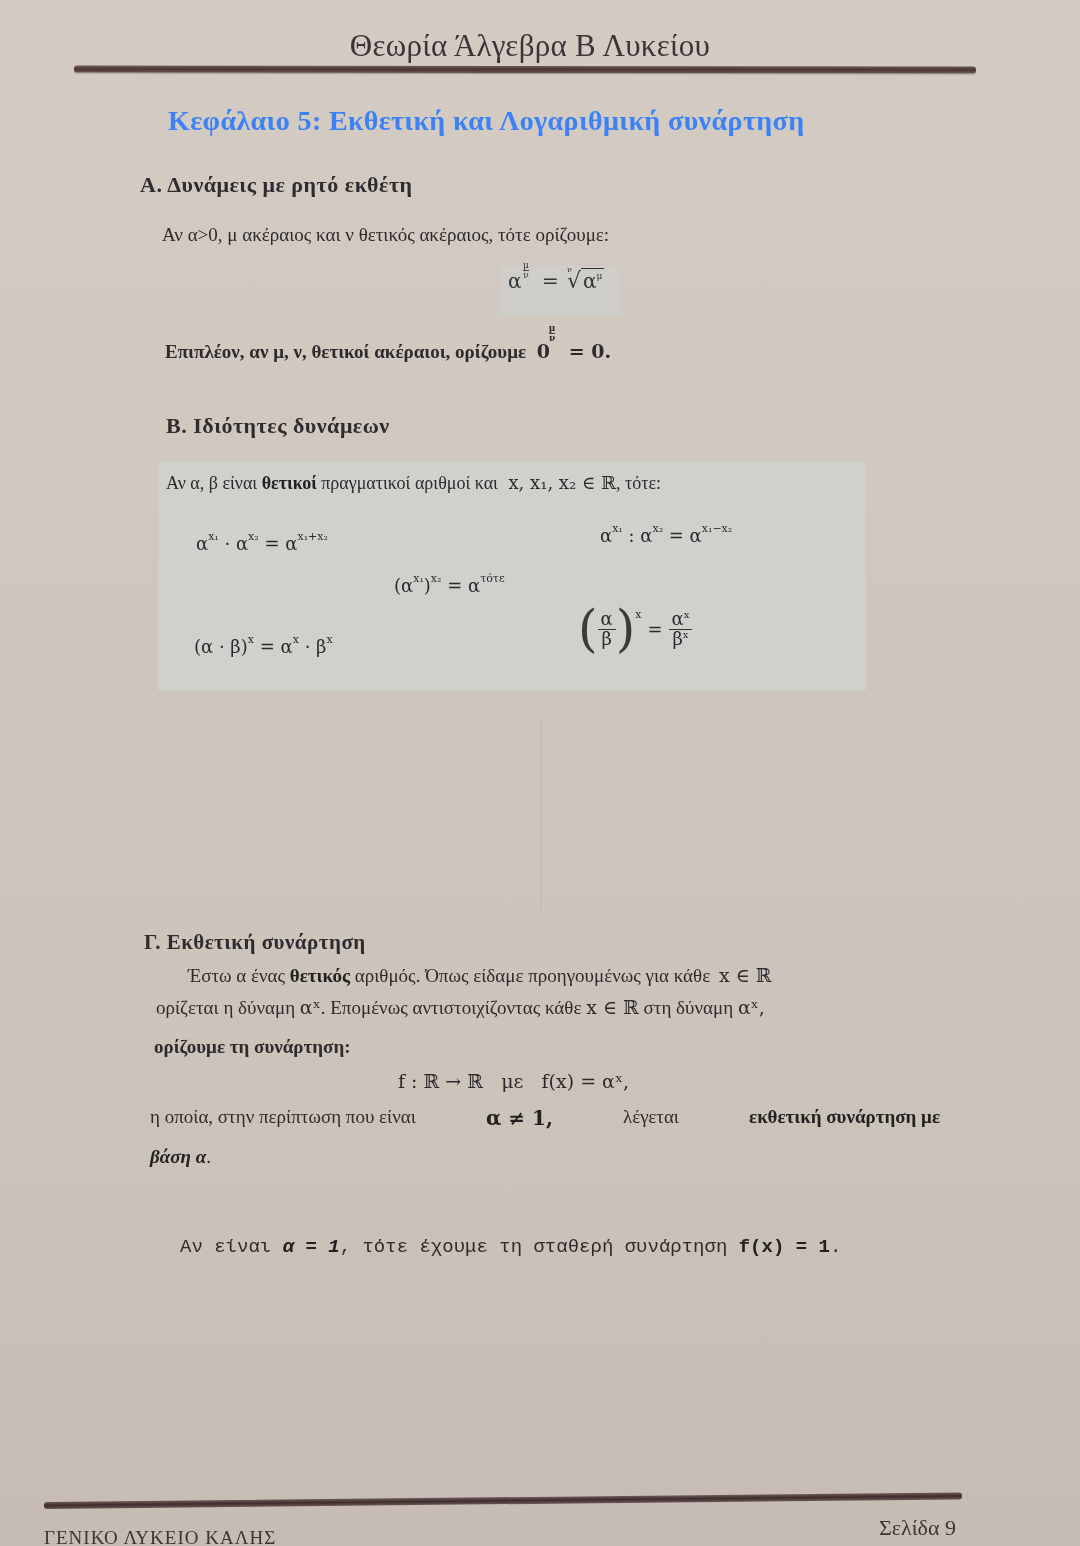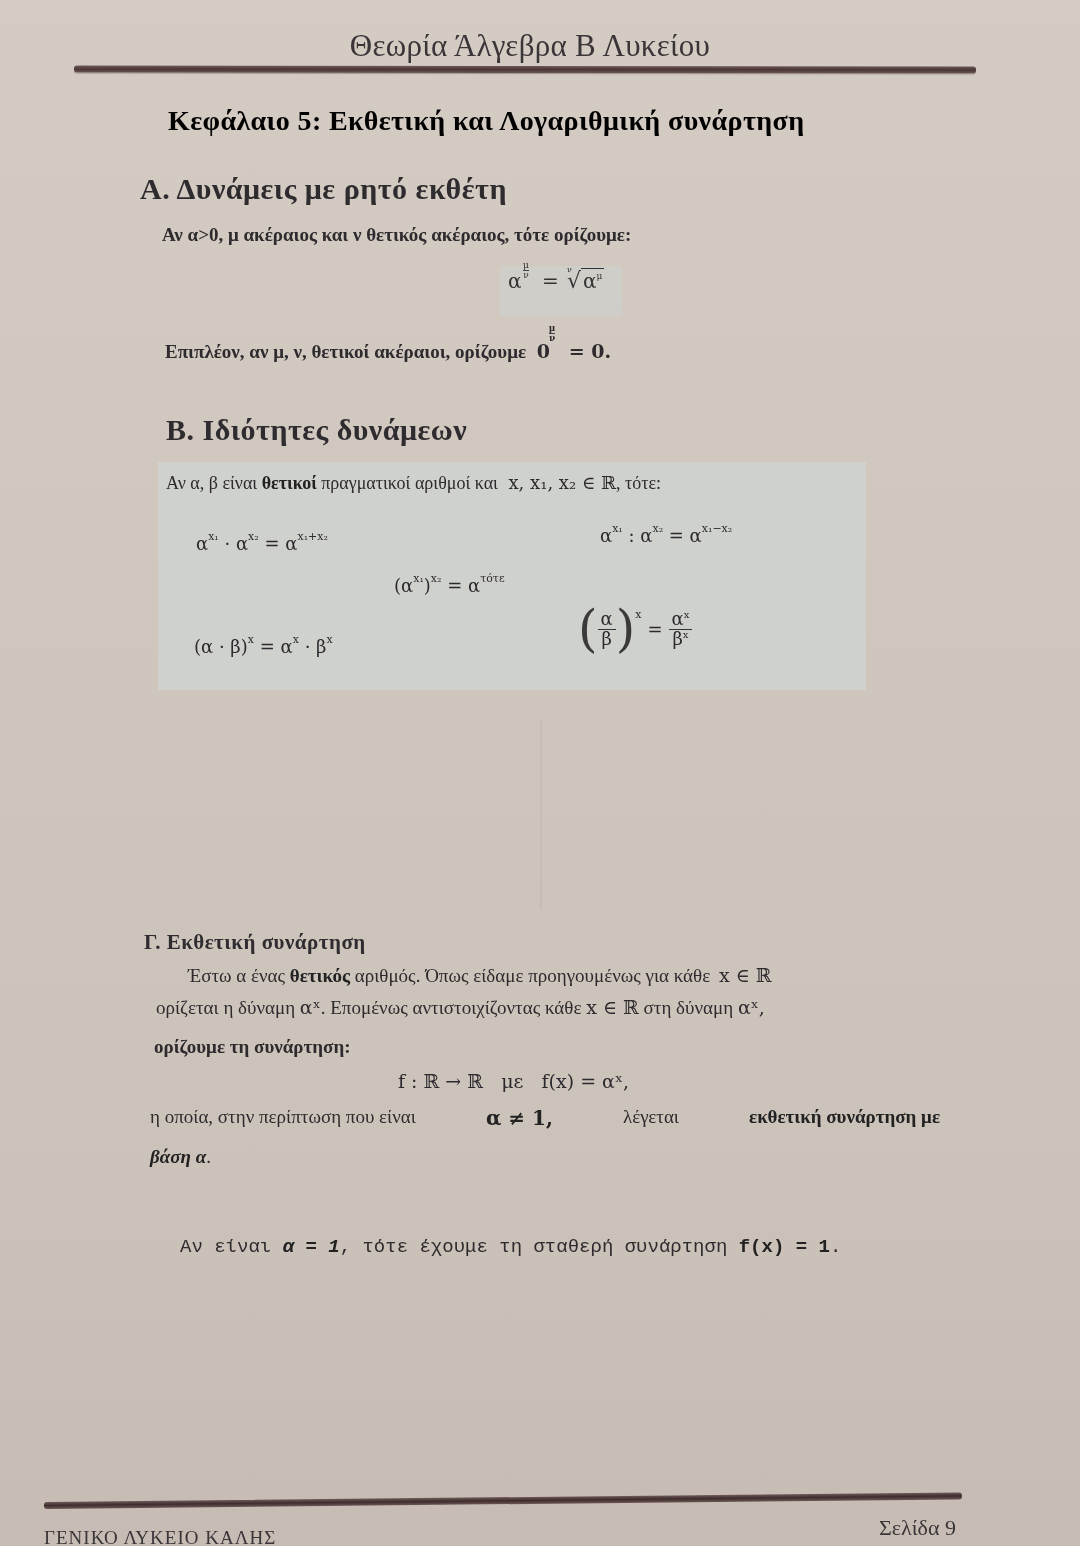--- a/index.html
+++ b/index.html
@@ -15,24 +15,24 @@
       font-size: 31px; color: #3a3538; letter-spacing: 0.3px;
     }
     .rule-top {
       left: 74px; top: 66px; width: 902px; height: 7px;
       background: linear-gradient(180deg, #6e5a5a 0%, #4a3434 50%, #6b5656 100%);
       border-radius: 3px; transform: rotate(0.05deg);
       box-shadow: 0 1px 1px rgba(0,0,0,0.25);
     }
     .chapter-title {
       left: 168px; top: 105px; font-size: 28px; font-weight: bold;
-      color: #000000; letter-spacing: 0.4px;
+      color: #3b82f6; letter-spacing: 0.4px;
     }
     .section-head {
-      font-size: 30px; font-weight: bold; color: #2f2c30; letter-spacing: 0.5px;
+      font-size: 22px; font-weight: bold; color: #2f2c30; letter-spacing: 0.5px;
     }
     .para { font-size: 19px; color: #2e2b2e; }
     .para b { color: #222; }
     .formula-shade {
       left: 500px; top: 266px; width: 122px; height: 50px;
       background: rgba(205, 210, 208, 0.55);
     }
     .math { font-family: "DejaVu Serif", "Liberation Serif", serif; font-style: normal; }
     .props-box {
       left: 158px; top: 462px; width: 708px; height: 228px;
@@ -61,21 +61,21 @@
   </style>
 </head>
 <body>
 
 <div class="abs header-title">Θεωρία Άλγεβρα Β Λυκείου</div>
 <div class="abs rule-top"></div>
 
 <div class="abs chapter-title">Κεφάλαιο 5: Εκθετική και Λογαριθμική συνάρτηση</div>
 
 <div class="abs section-head" style="left:140px; top:172px;">Α. Δυνάμεις με ρητό εκθέτη</div>
-<div class="abs para" style="left:162px; top:224px; font-weight:bold;">Αν α&gt;0, μ ακέραιος και ν θετικός ακέραιος, τότε ορίζουμε:</div>
+<div class="abs para" style="left:162px; top:224px; font-weight:normal;">Αν α&gt;0, μ ακέραιος και ν θετικός ακέραιος, τότε ορίζουμε:</div>
 
 <div class="abs formula-shade"></div>
 <div class="abs math" style="left:508px; top:268px; font-size:20px; color:#333;">
   <span style="position:relative; display:inline-block;">
     <span>α</span>
     <span style="position:absolute; left:15px; top:-8px; font-size:9px; line-height:9px; text-align:center;">
       <span style="display:block; border-bottom:1px solid #444;">μ</span>
       <span style="display:block;">ν</span>
     </span>
   </span>

